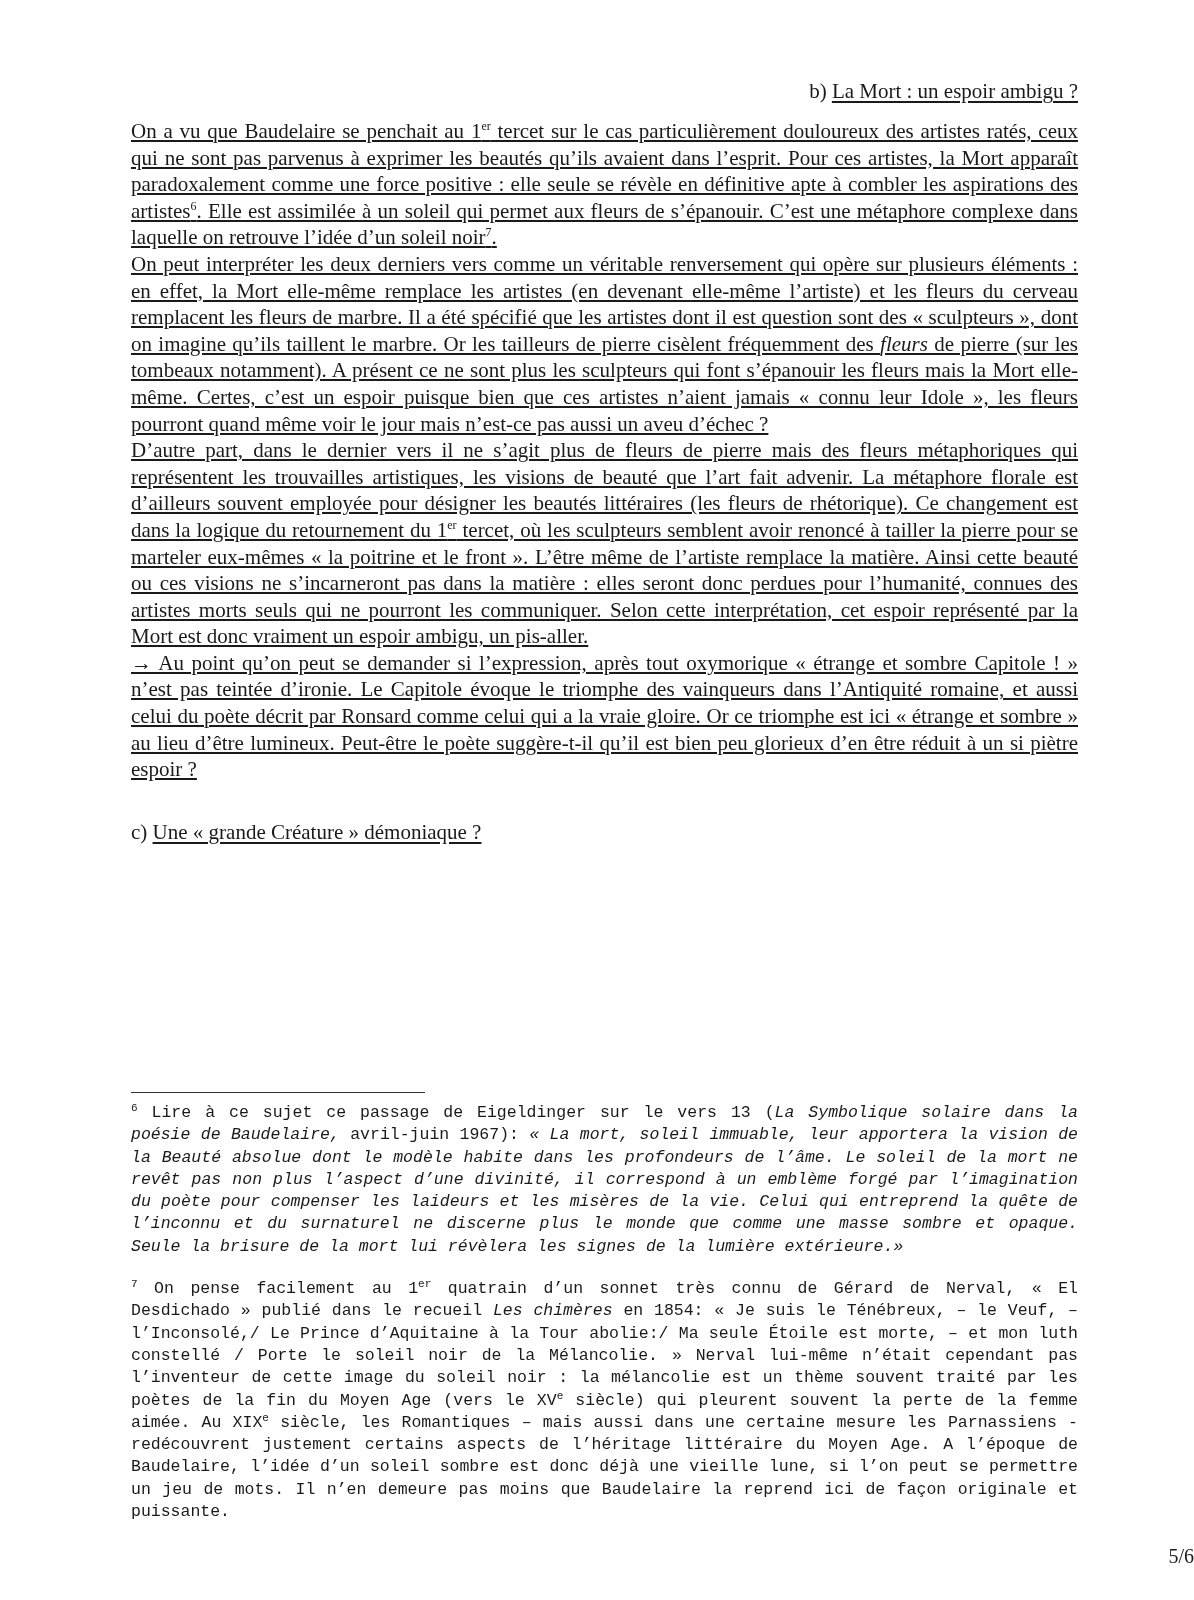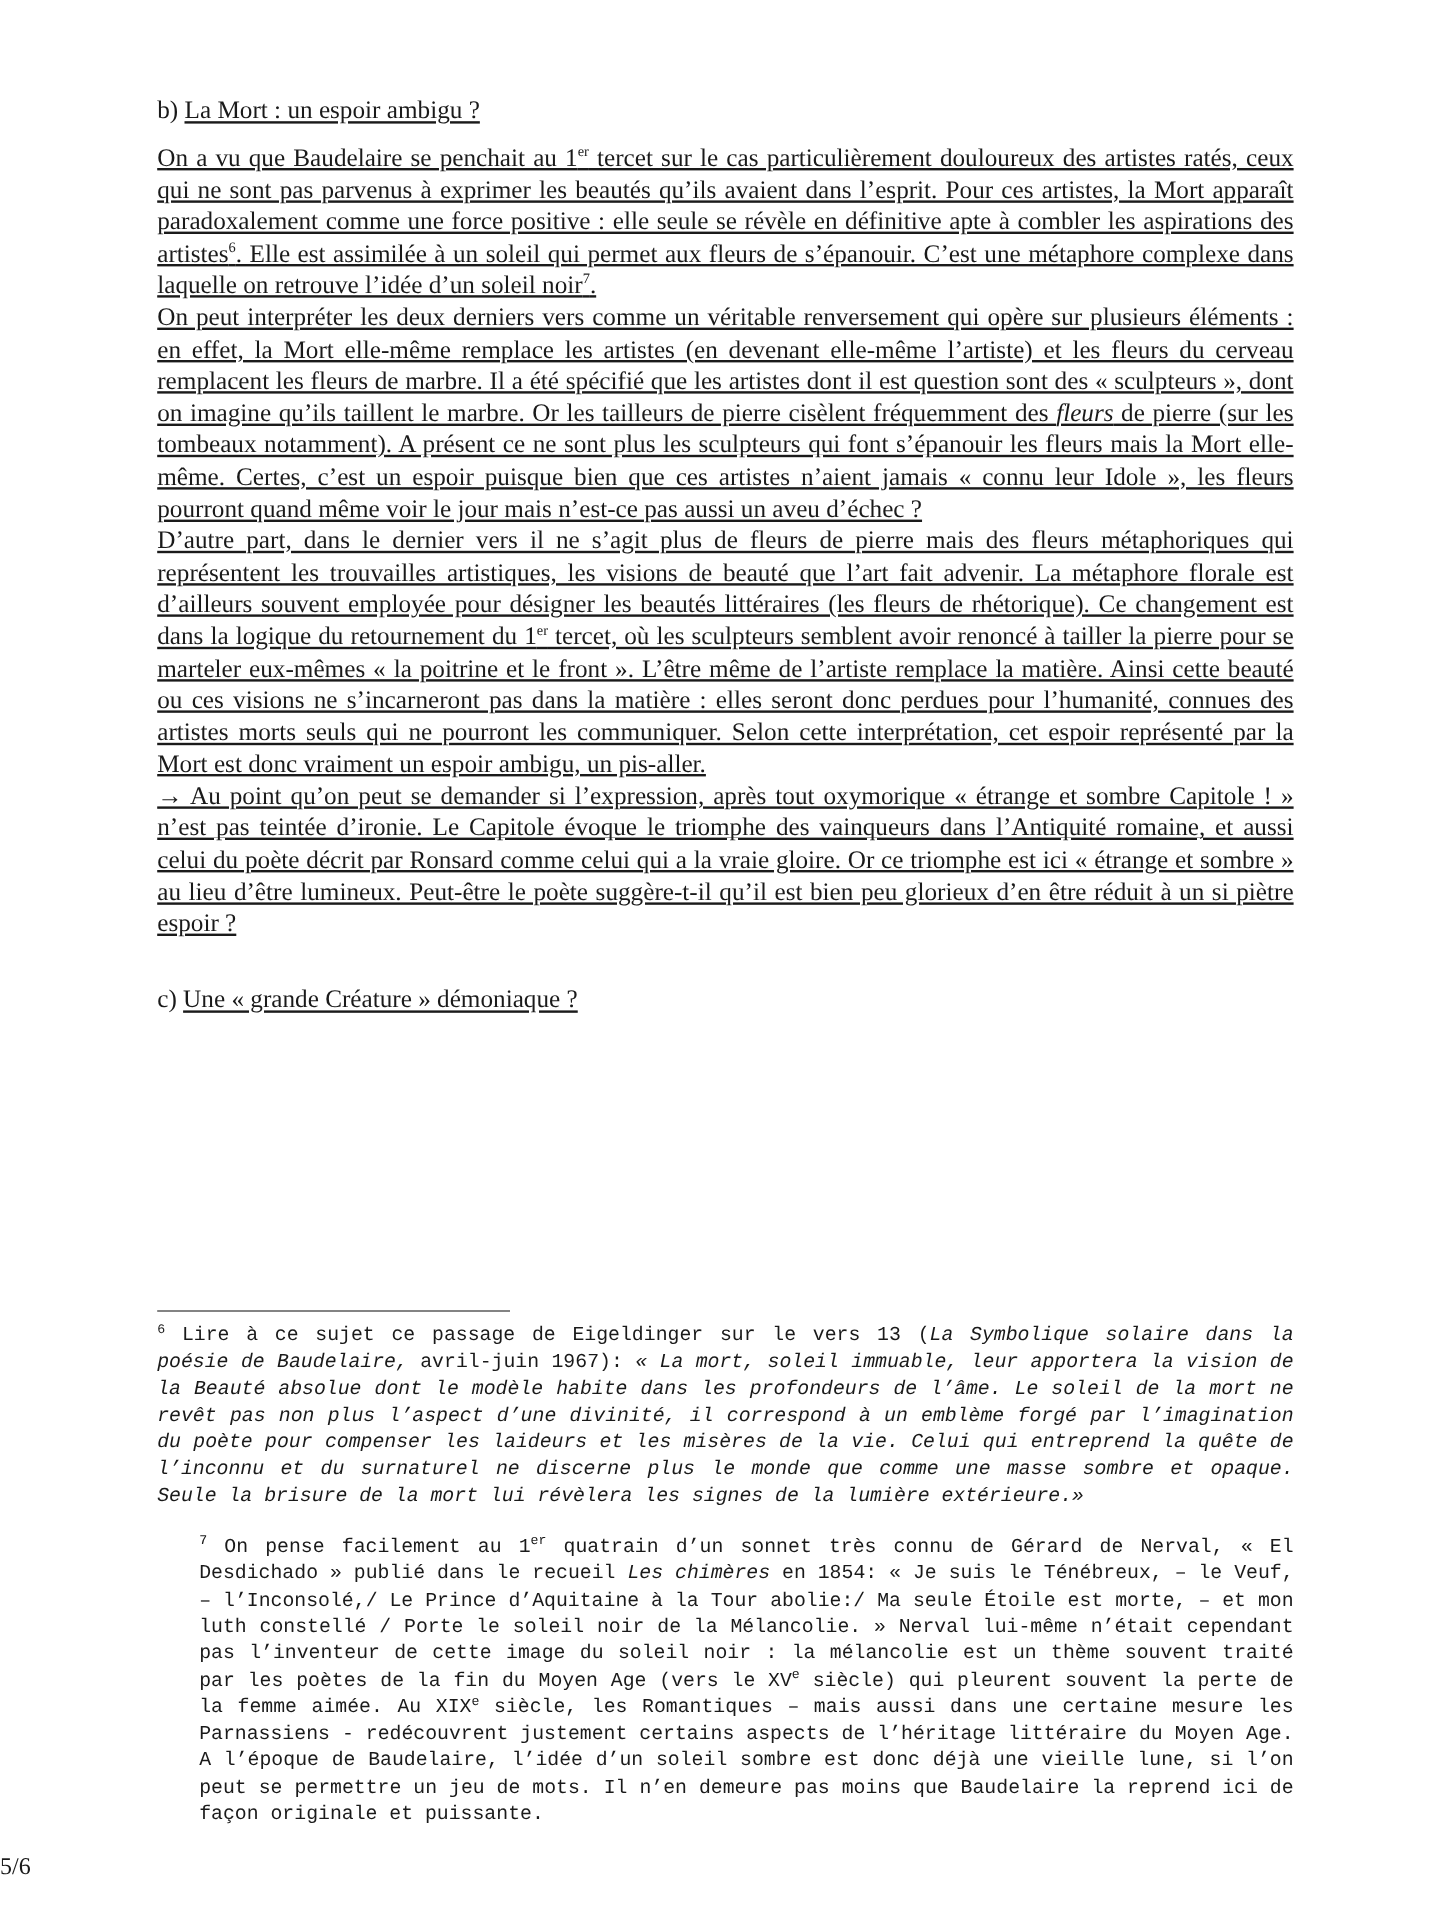--- a/index.html
+++ b/index.html
@@ -1,30 +1,30 @@
 <!DOCTYPE html>
 <html><head>
   <meta charset="utf-8">
   <style>
     html, body { margin: 0; padding: 0; background: #ffffff; }
     body { width: 1194px; height: 1600px; position: relative; overflow: hidden; color: #1a1a1a; }
     .page { position: absolute; left: 131px; top: 78px; width: 947px; font-family: "Liberation Serif", serif; }
-    .heading { font-size: 21px; line-height: 26px; margin: 0 0 14px 0; }
+    .heading { font-size: 21px; line-height: 26px; margin: 0 0 14px 0; text-align: right; }
     .heading .title { text-decoration: underline; text-underline-offset: 3px; }
     .body { font-size: 21px; line-height: 26.6px; text-align: justify; text-decoration: underline; }
     .body p { margin: 0; }
     .heading-c { font-size: 21px; line-height: 26px; margin-top: 36px; }
     .heading-c .title { text-decoration: underline; text-underline-offset: 3px; text-align: center; }
     sup { font-size: 12px; line-height: 0; vertical-align: super; }
     .rule { position: absolute; left: 131px; top: 1092px; width: 294px; height: 0; border-top: 1.3px solid #333; }
     .footnotes { position: absolute; left: 131px; top: 1102px; width: 947px; font-family: Liberation Mono, monospace; font-size: 16.5px; line-height: 22.3px; text-align: justify; }
     .footnotes p { margin: 0; }
-    .footnotes .fn + .fn { margin-top: 20px; margin-left: 35px; }
+    .footnotes .fn + .fn { margin-top: 20px; }
     .footnotes sup { font-size: 11px; }
-    .pagenum { position: absolute; left: 0; width: 1194px; top: 1545px; text-align: left; font-family: "Liberation Serif", serif; font-size: 20px; }
+    .pagenum { position: absolute; left: 0; width: 1194px; top: 1545px; text-align: right; font-family: "Liberation Serif", serif; font-size: 20px; }
   </style>
 </head>
 <body>
 
 <div class="page">
   <div class="heading">
     <span>b) </span><span class="title">La Mort : un espoir ambigu ?</span>
   </div>
 
   <div class="body">

